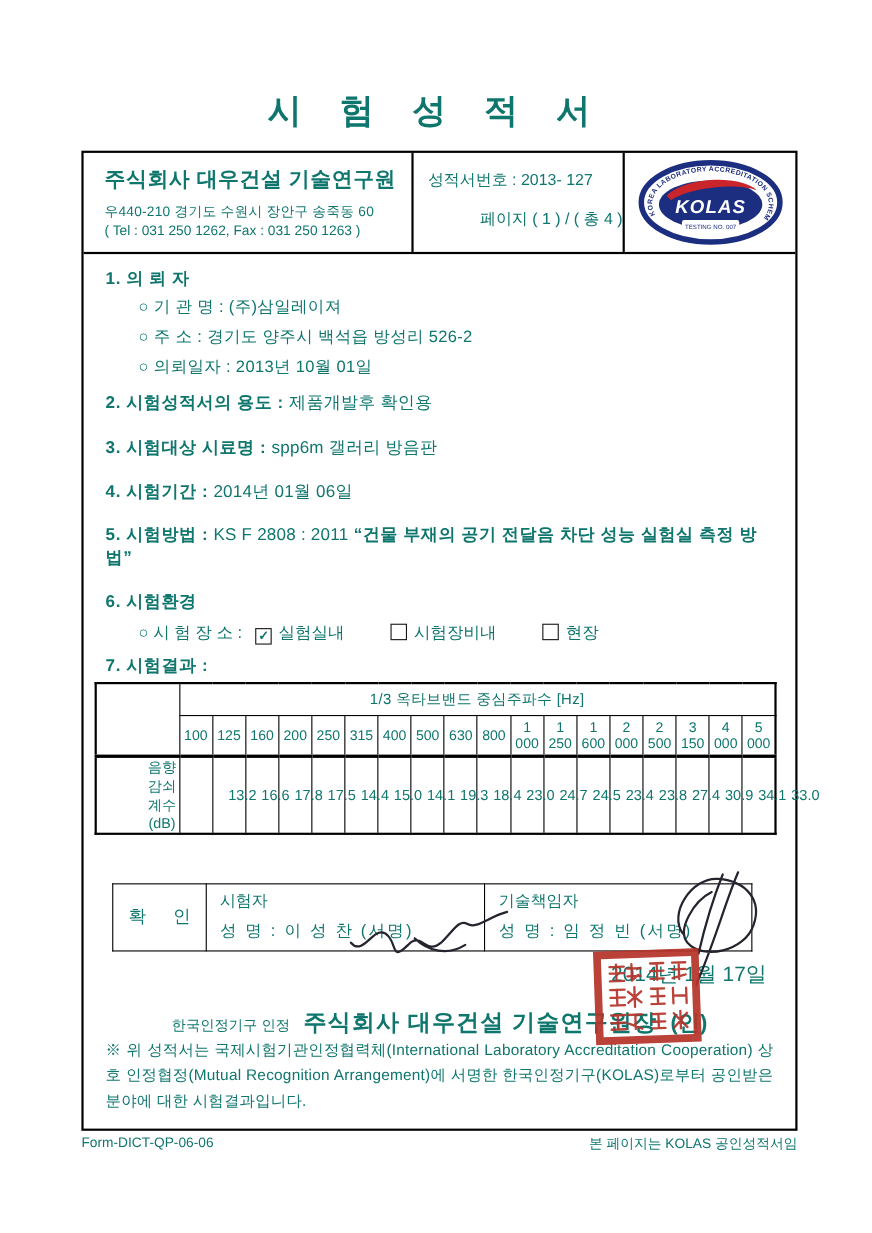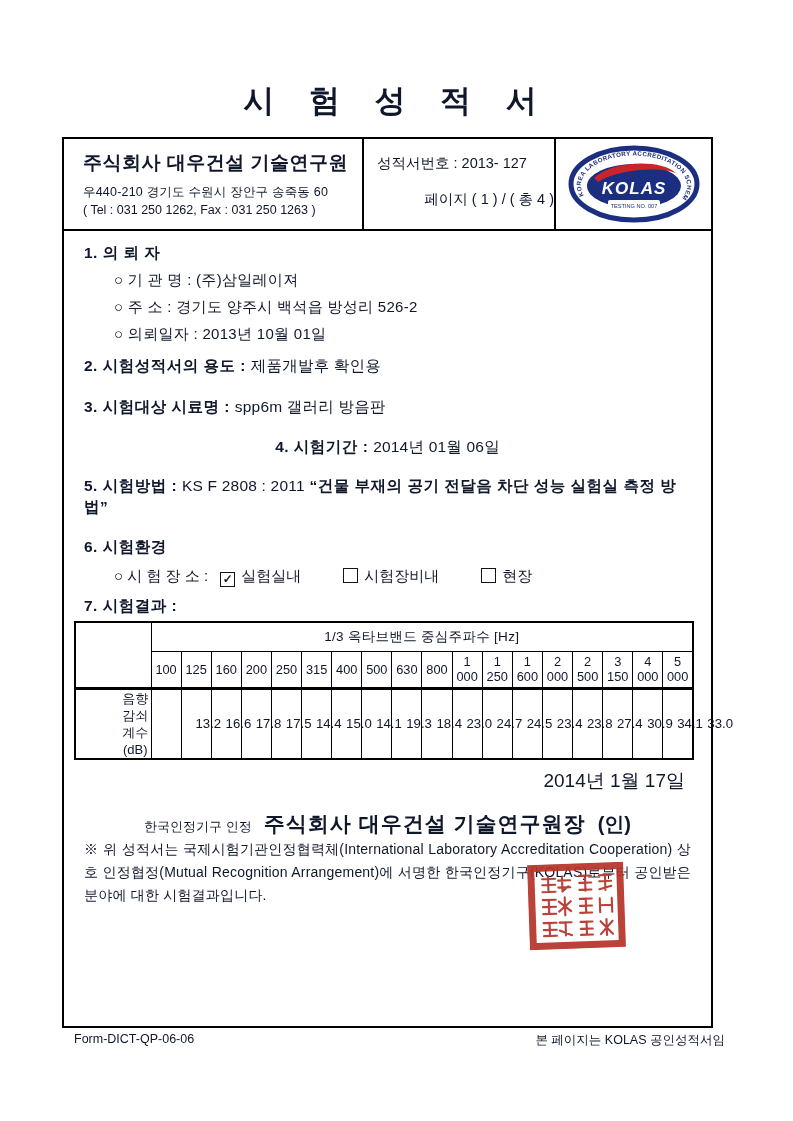--- a/index.html
+++ b/index.html
@@ -1,48 +1,48 @@
 <!DOCTYPE html>
 <html><head>
 <meta charset="utf-8">
 <style>
   * { margin:0; padding:0; box-sizing:border-box; }
   html,body { background:#e8e8e8; }
   .page {
     position:relative; width:793px; height:1121px; background:#ffffff;
-    margin:0 auto; font-family:"Liberation Sans", sans-serif; color:#0f172a;
+    margin:0 auto; font-family:"Liberation Sans", sans-serif; color:#0f766e;
     overflow:hidden;
   }
   .title {
     position:absolute; top:80px; left:0; width:100%;
     text-align:center; font-size:31px; font-weight:bold; letter-spacing:13px;
   }
   .doc {
-    position:absolute; left:62px; top:137px; width:651px; height:891px;
+    position:absolute; left:74px; top:137px; width:651px; height:891px;
     border:2.5px solid #000;
   }
   
   .doc-header { display:flex; height:92px; border-bottom:2px solid #000; }
   .hd-org { width:298px; padding:11px 4px 0 19px; }
   .org-name { font-size:19px; font-weight:bold; letter-spacing:0.5px; }
   .org-addr { font-size:12.5px; margin-top:8px; letter-spacing:0.2px; }
   .org-tel  { font-size:12.5px; margin-top:2px; }
   .hd-report { width:194px; border-left:2px solid #000; border-right:2px solid #000;
                padding:15px 0 0 13px; font-size:14.5px; }
   .report-page { margin-top:17px;text-align:right; }
   .hd-logo { flex:1; display:flex; align-items:center; justify-content:center; }
   
   .doc-body { position:relative; height:794px; padding:0 20px; font-size:15px; }
   .sec-h { font-weight:bold; font-size:15.5px; letter-spacing:0.5px; }
   .sec-h .val, .inline-val { font-weight:normal; letter-spacing:0.2px; }
   .emph { font-weight:bold; }
   .s1 { margin-top:12px; }
   .bullets { list-style:none; margin:6px 0 0 30px; }
   .bullets li { margin-bottom:7px; line-height:20px; letter-spacing:0.3px; }
-  .s2 { margin-top:12px; } .s3 { margin-top:20px; } .s4 { margin-top:19px;text-align:center; }
+  .s2 { margin-top:12px; } .s3 { margin-top:20px; } .s4 { margin-top:19px; }
   .s5 { margin-top:18px; } .s6 { margin-top:19px; }
   .env-line { margin:7px 0 0 30px; line-height:21px; }
   .opt { margin-right:34px; }
   .cb { display:inline-block; width:15px; height:15px; border:1.6px solid #141414;
         margin:0 6px 0 8px; vertical-align:-2px; text-align:center;
         line-height:13px; font-size:12px; font-weight:bold; }
   .s7 { margin-top:9px; }
   
   .rtable { border-collapse:collapse; table-layout:fixed; margin:4px 0 0 -10px;
             width:620px; border:2px solid #000; }
@@ -201,20 +201,43 @@
               <td class="val">23.4</td>
               <td class="val">23.8</td>
               <td class="val">27.4</td>
               <td class="val">30.9</td>
               <td class="val">34.1</td>
               <td class="val">33.0</td>
             </tr>
       </tbody>
         </table>
 
+      <div class="confirm-wrap">
+        <table class="ctable">
+          <tbody>
+              <tr>
+            <td class="c-label">확  인</td>
+            <td class="c-person">
+              <div class="role">시험자</div>
+              <div class="name-line">성  명 :  이  성  찬  (서명)</div>
+            </td>
+            <td class="c-person c-person2">
+              <div class="role">기술책임자</div>
+              <div class="name-line">성  명 :  임  정  빈  (서명)</div>
+            </td>
+          </tr>
+        </tbody>
+          </table>
+        <svg class="sig sig-1" width="175" height="58" viewBox="0 0 175 58">
+          <path d="M8,38 C20,52 30,18 42,32 C50,41 45,55 60,40 C72,27 76,50 90,38 C100,29 106,16 114,21 C122,26 134,14 150,10 M66,34 C78,46 96,50 112,40" stroke="#24242e" fill="none" stroke-width="2" stroke-linecap="round"></path>
+        </svg>
+        <svg class="sig sig-2" width="115" height="112" viewBox="0 0 115 112">
+          <path d="M30,60 C16,42 38,8 62,10 C88,12 102,30 94,52 C86,76 48,84 34,68 C24,56 40,30 56,22 M66,6 C58,26 50,52 44,78 M80,4 C68,32 60,64 42,106" stroke="#24242e" fill="none" stroke-width="2" stroke-linecap="round"></path>
+        </svg>
+      </div>
 
       <div class="issue-date">2014년 1월 17일</div>
 
       <div class="issuer-line">
         <span class="issuer-prefix">한국인정기구 인정</span>
         <span class="issuer-name">주식회사 대우건설 기술연구원장</span>
         <span class="issuer-seal">(인)</span>
       </div>
 
       <svg class="stamp" width="97" height="86" viewBox="0 0 97 86">

